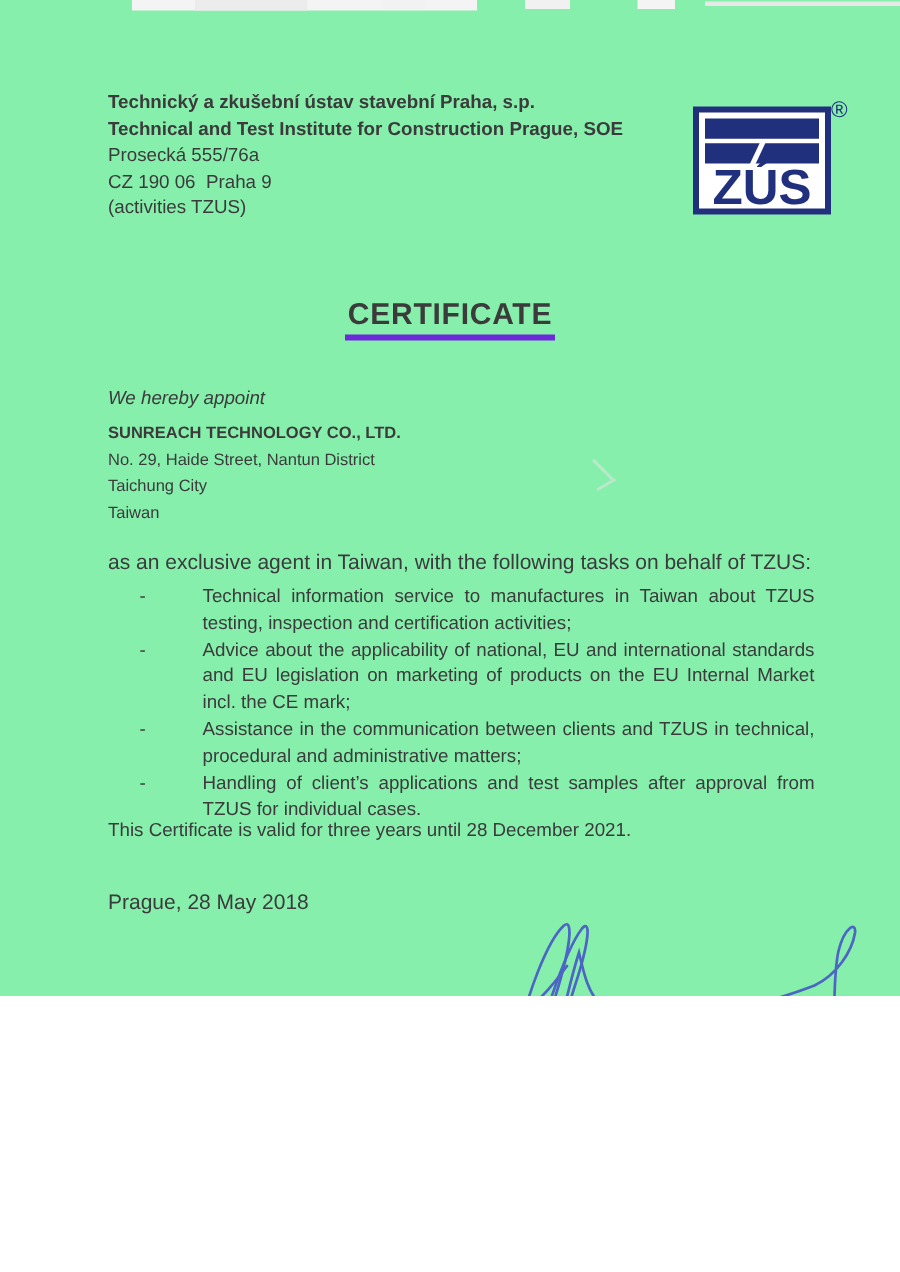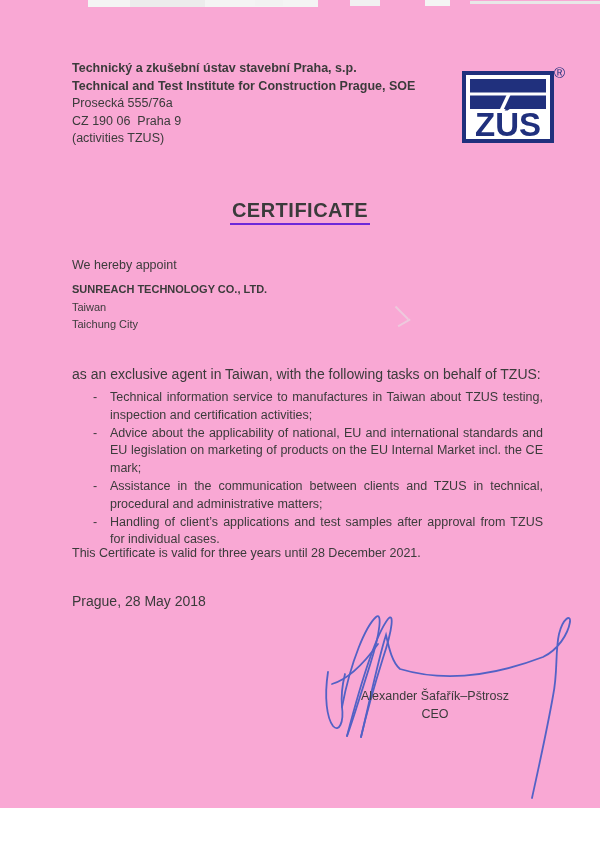--- a/index.html
+++ b/index.html
@@ -1,36 +1,36 @@
 <!DOCTYPE html>
 <html><head>
 <meta charset="utf-8">
 <style>
   html,body{margin:0;padding:0;background:#fff;}
   .page{
-    position:relative;width:600px;height:808px;background:#f9a8d4;overflow:hidden;
+    position:relative;width:600px;height:664px;background:#86efac;overflow:hidden;
     font-family:"Liberation Sans","DejaVu Sans",sans-serif;color:#3b3b3b;
   }
   .artifact{position:absolute;}
   .hdr{position:absolute;left:72px;top:60px;font-size:12.5px;line-height:17.5px;}
   .hdr-line{white-space:pre-wrap;}
   .b{font-weight:bold;}
   .logo-wrap{position:absolute;left:460px;top:64px;width:110px;height:84px;}
   .title-wrap{position:absolute;left:0;top:199px;width:600px;text-align:center;}
   .title{
     display:inline-block;font-size:20px;font-weight:bold;letter-spacing:.5px;
-    border-bottom:2px solid #6d28d9;padding:0 2px 1px 2px;
+    border-bottom:4px solid #6d28d9;padding:0 2px 1px 2px;
   }
-  .intro{position:absolute;left:72px;top:257px;font-size:12.5px;line-height:17.5px;}
+  .intro{position:absolute;left:72px;top:257px;font-size:12.5px;line-height:17.5px;font-style:italic;}
   .company{position:absolute;left:72px;top:281px;font-size:11px;line-height:17.5px;}
   .agent{position:absolute;left:72px;top:366px;width:471px;font-size:14px;line-height:17.5px;}
   .tasks{position:absolute;left:72px;top:389px;width:471px;font-size:12.5px;line-height:17.8px;}
   .task{display:flex;}
   .task .dash{width:38px;padding-left:21px;box-sizing:border-box;flex:none;}
-  .task .txt{flex:1;text-align:justify;}
+  .task .txt{flex:1;text-align:justify;margin-left:25px;}
   .valid{position:absolute;left:72px;top:546px;font-size:12.5px;}
   .place{position:absolute;left:72px;top:593px;font-size:14px;}
   .sig-svg{position:absolute;left:318px;top:610px;width:270px;height:190px;}
   .sig-name{
     position:absolute;left:330px;top:687px;width:210px;text-align:center;
     font-size:12.5px;line-height:18px;
   }
   .smudge{position:absolute;background:#e4e4e4;opacity:.55;}
 </style>
 </head>
@@ -67,22 +67,23 @@
   </div>
 
   <div class="title-wrap">
     <span class="title">CERTIFICATE</span>
   </div>
 
   <div class="intro">We hereby appoint</div>
 
   <div class="company">
     <div class="b">SUNREACH TECHNOLOGY CO., LTD.</div>
+    <div>No. 29, Haide Street, Nantun District</div>
+    <div>Taichung City</div>
     <div>Taiwan</div>
-    <div>Taichung City</div>
   </div>
 
   <div class="agent">as an exclusive agent in Taiwan, with the following tasks on behalf of TZUS:</div>
 
   <div class="tasks">
     <div class="task">
       <span class="dash">-</span>
       <span class="txt">Technical information service to manufactures in Taiwan about TZUS testing, inspection and certification activities;</span>
     </div>
     <div class="task">

